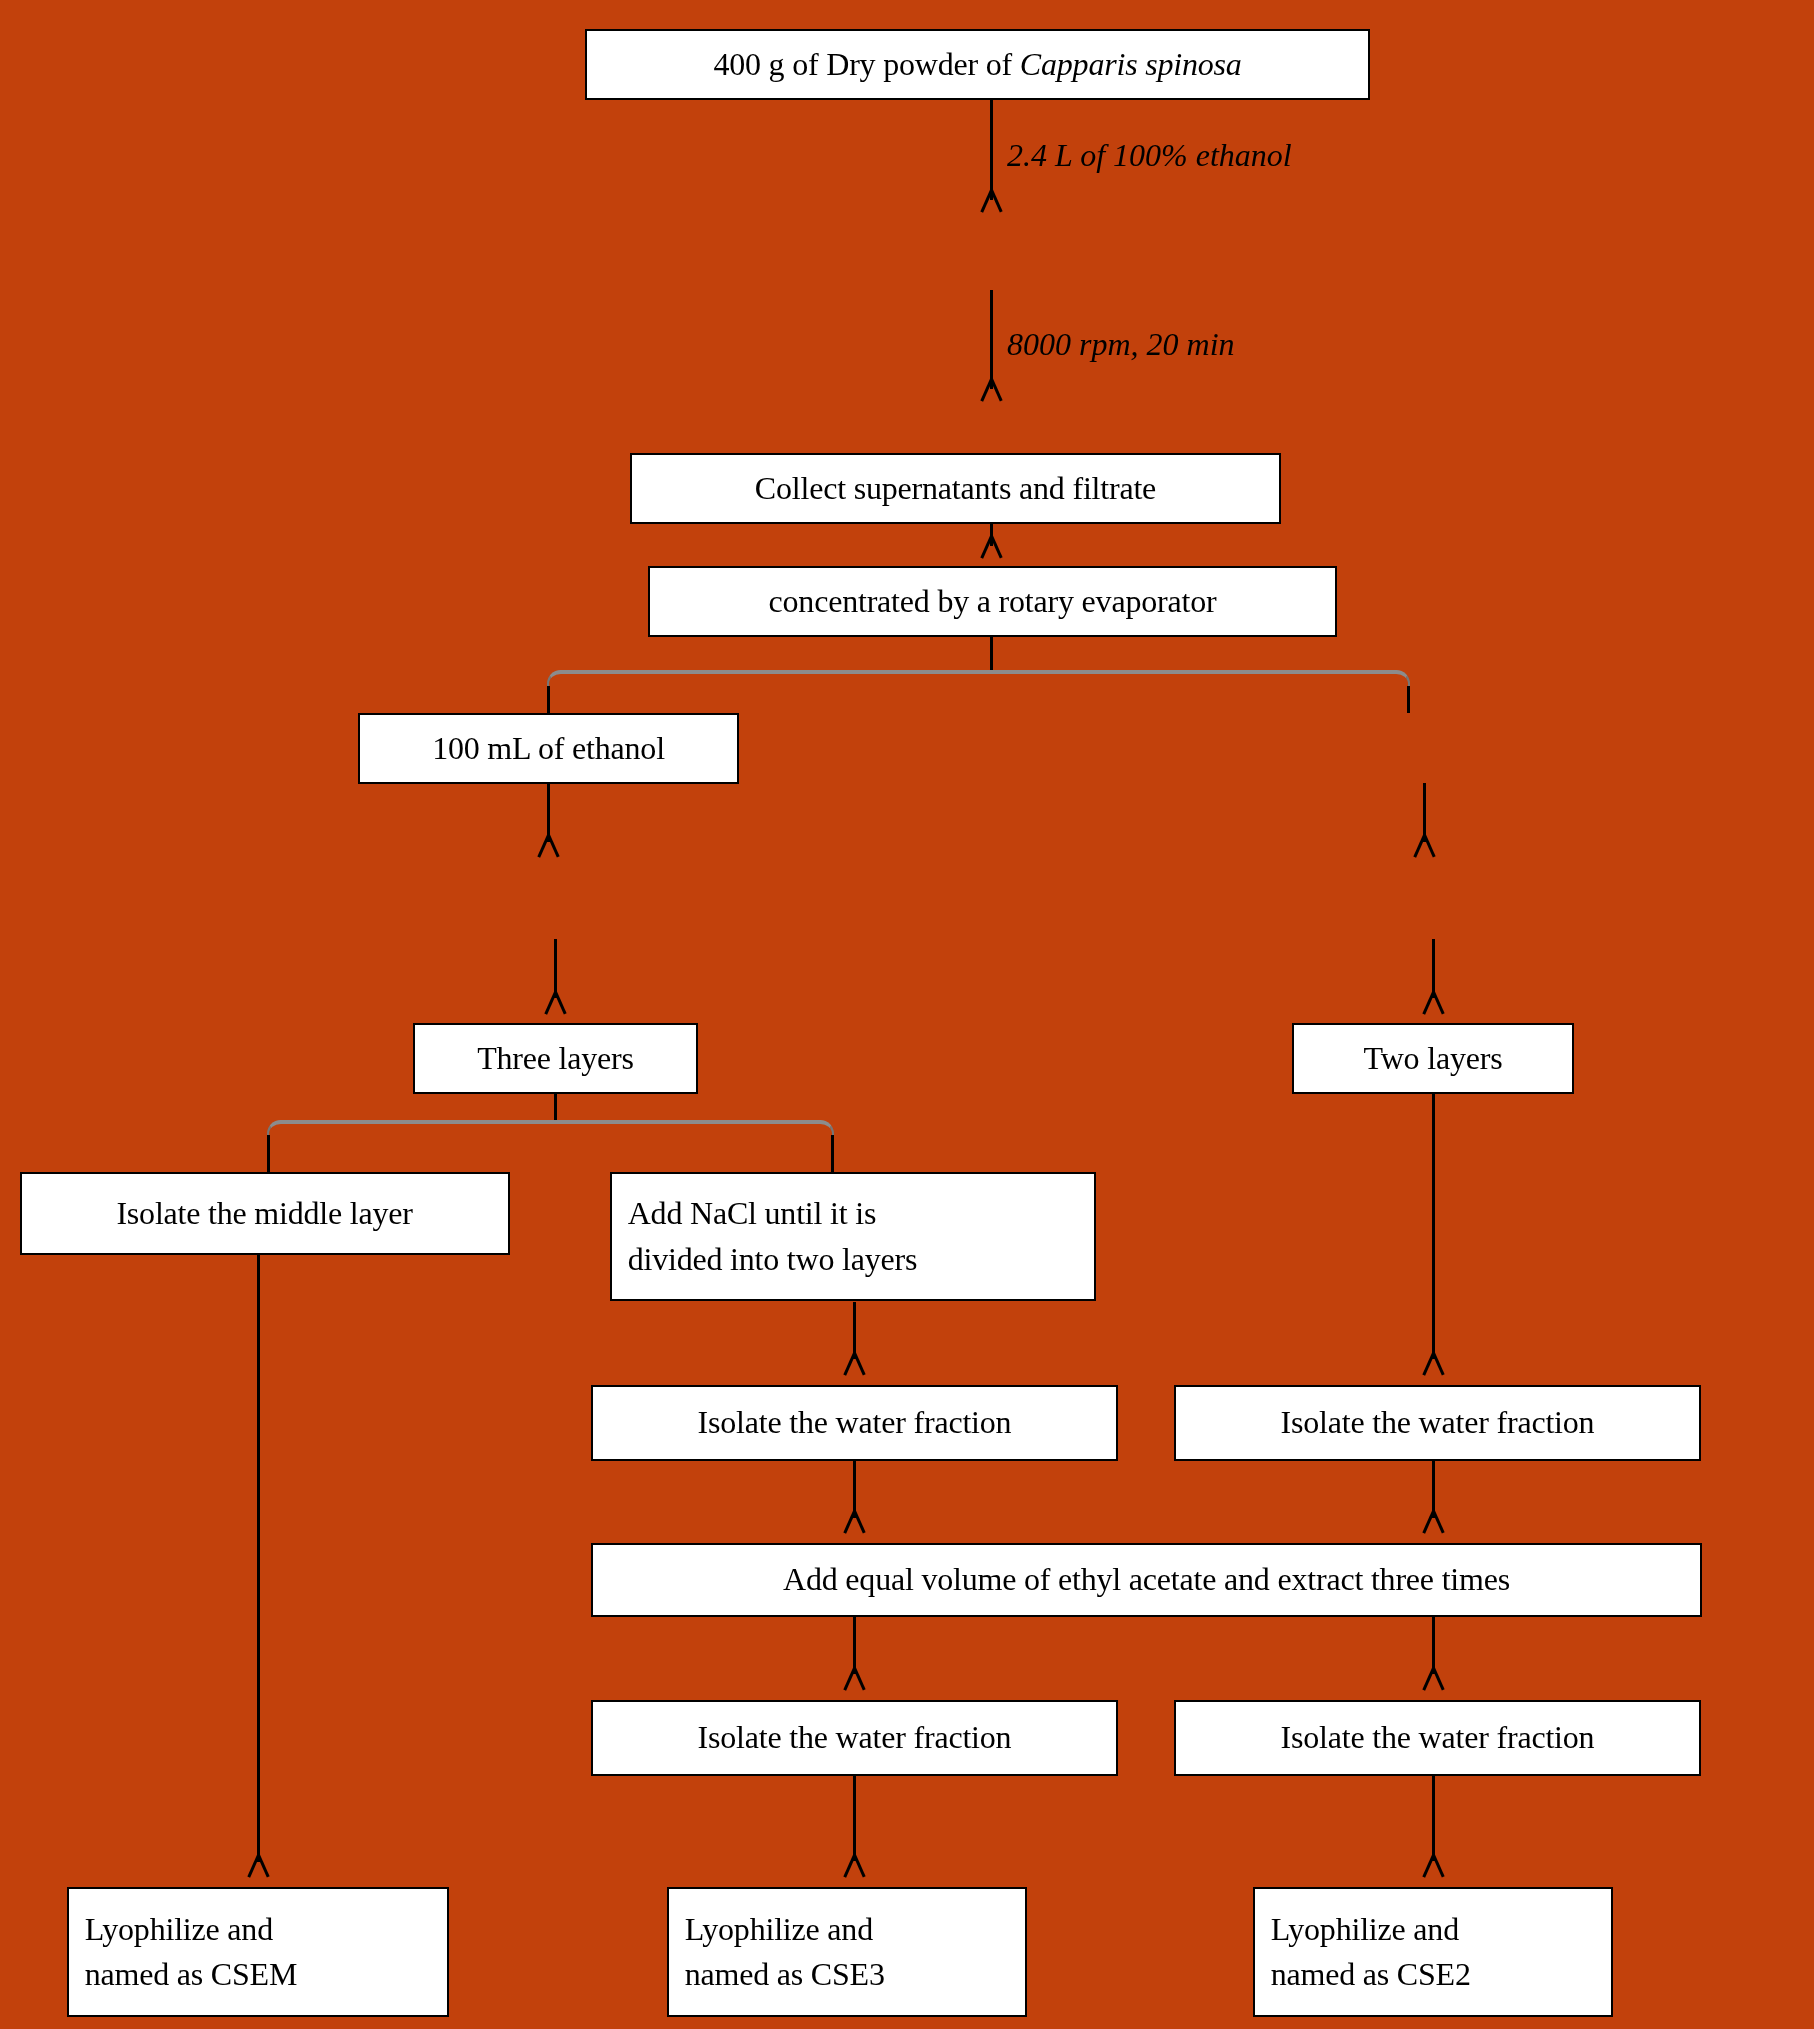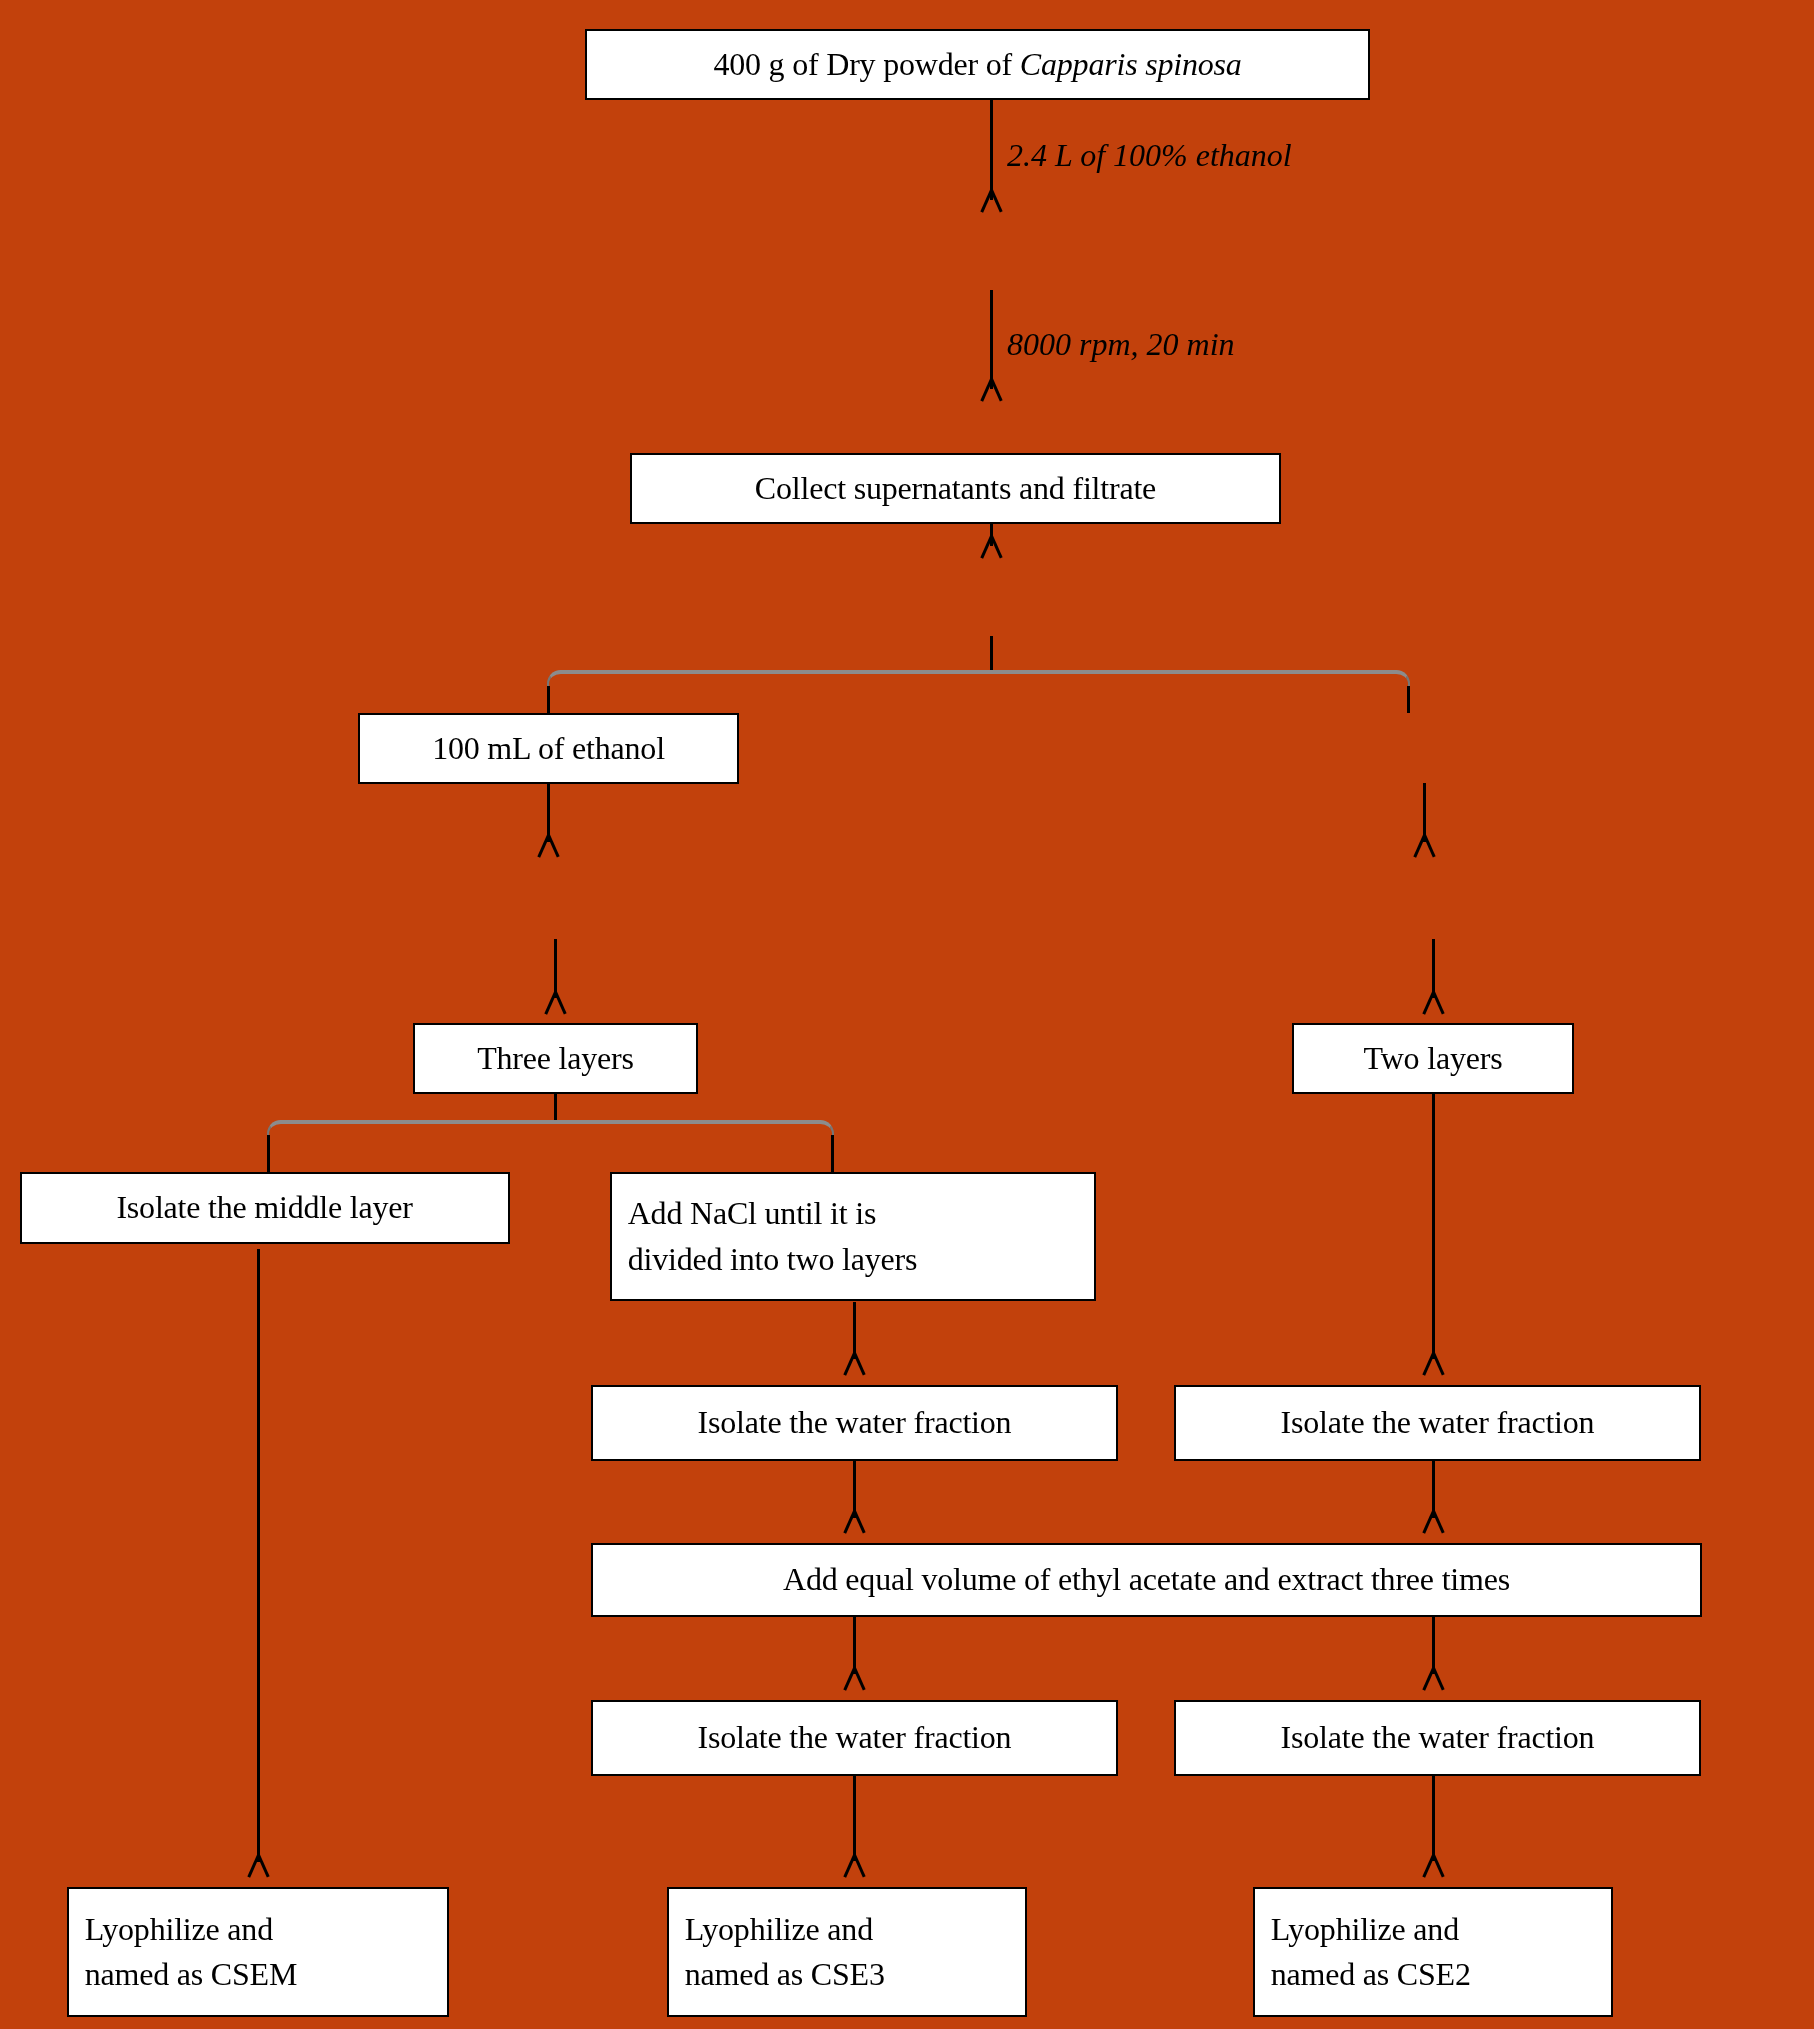--- a/index.html
+++ b/index.html
@@ -92,36 +92,39 @@
     <span class="txt">
       <span>400 g of Dry powder of </span><span class="it">Capparis spinosa</span>
     </span>
   </div>
 
 
   <div class="node center" style="left:630px; top:409px; width:651px; height:71px;margin-top:44px;">
     <span class="txt">Collect supernatants and  filtrate</span>
   </div>
 
+  <div class="node center" style="left:648px; top:566px; width:689px; height:71px;">
+    <span class="txt">concentrated by a rotary  evaporator</span>
+  </div>
 
   <div class="node center" style="left:358px; top:713px; width:381px; height:71px;">
     <span class="txt">100 mL of ethanol</span>
   </div>
 
 
 
   <div class="node center" style="left:413px; top:1023px; width:285px; height:71px;">
     <span class="txt">Three layers</span>
   </div>
 
   <div class="node center" style="left:1292px; top:1023px; width:282px; height:71px;">
     <span class="txt">Two layers</span>
   </div>
 
-  <div class="node center" style="left:19.6px; top:1172px; width:490px; height:72px;">
+  <div class="node center" style="left:19.6px; top:1172px; width:490px; height:83px;">
     <span class="txt">Isolate the middle layer</span>
   </div>
 
   <div class="node left" style="left:610px; top:1172px; width:486px; height:129px;">
     <span class="txt">
       <span>Add NaCl until it is</span><br>
       <span>divided into two layers</span>
     </span>
   </div>
 

